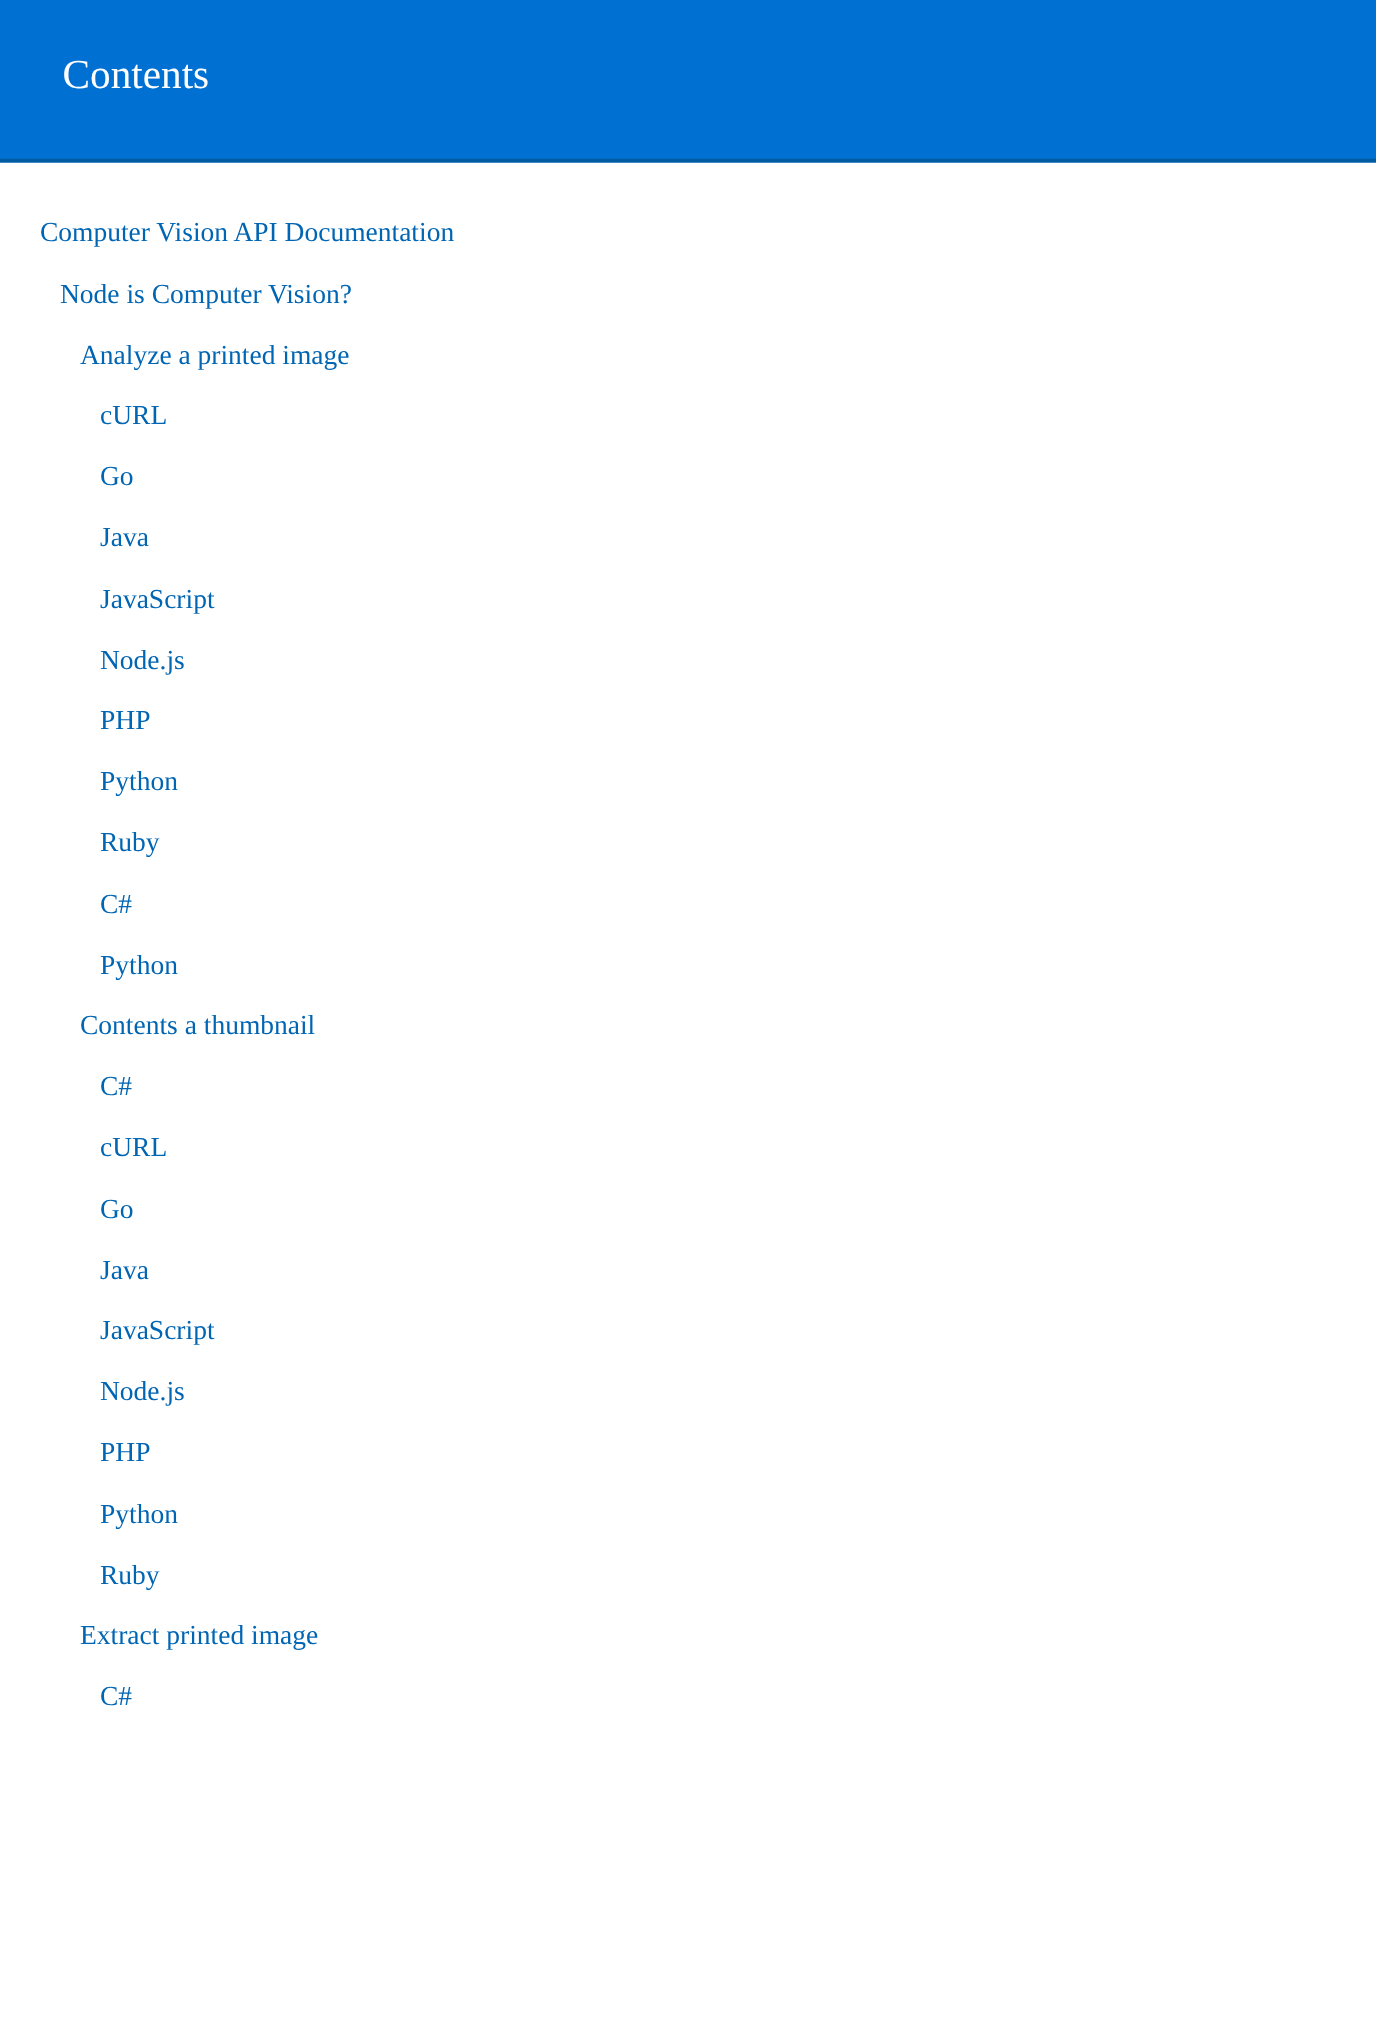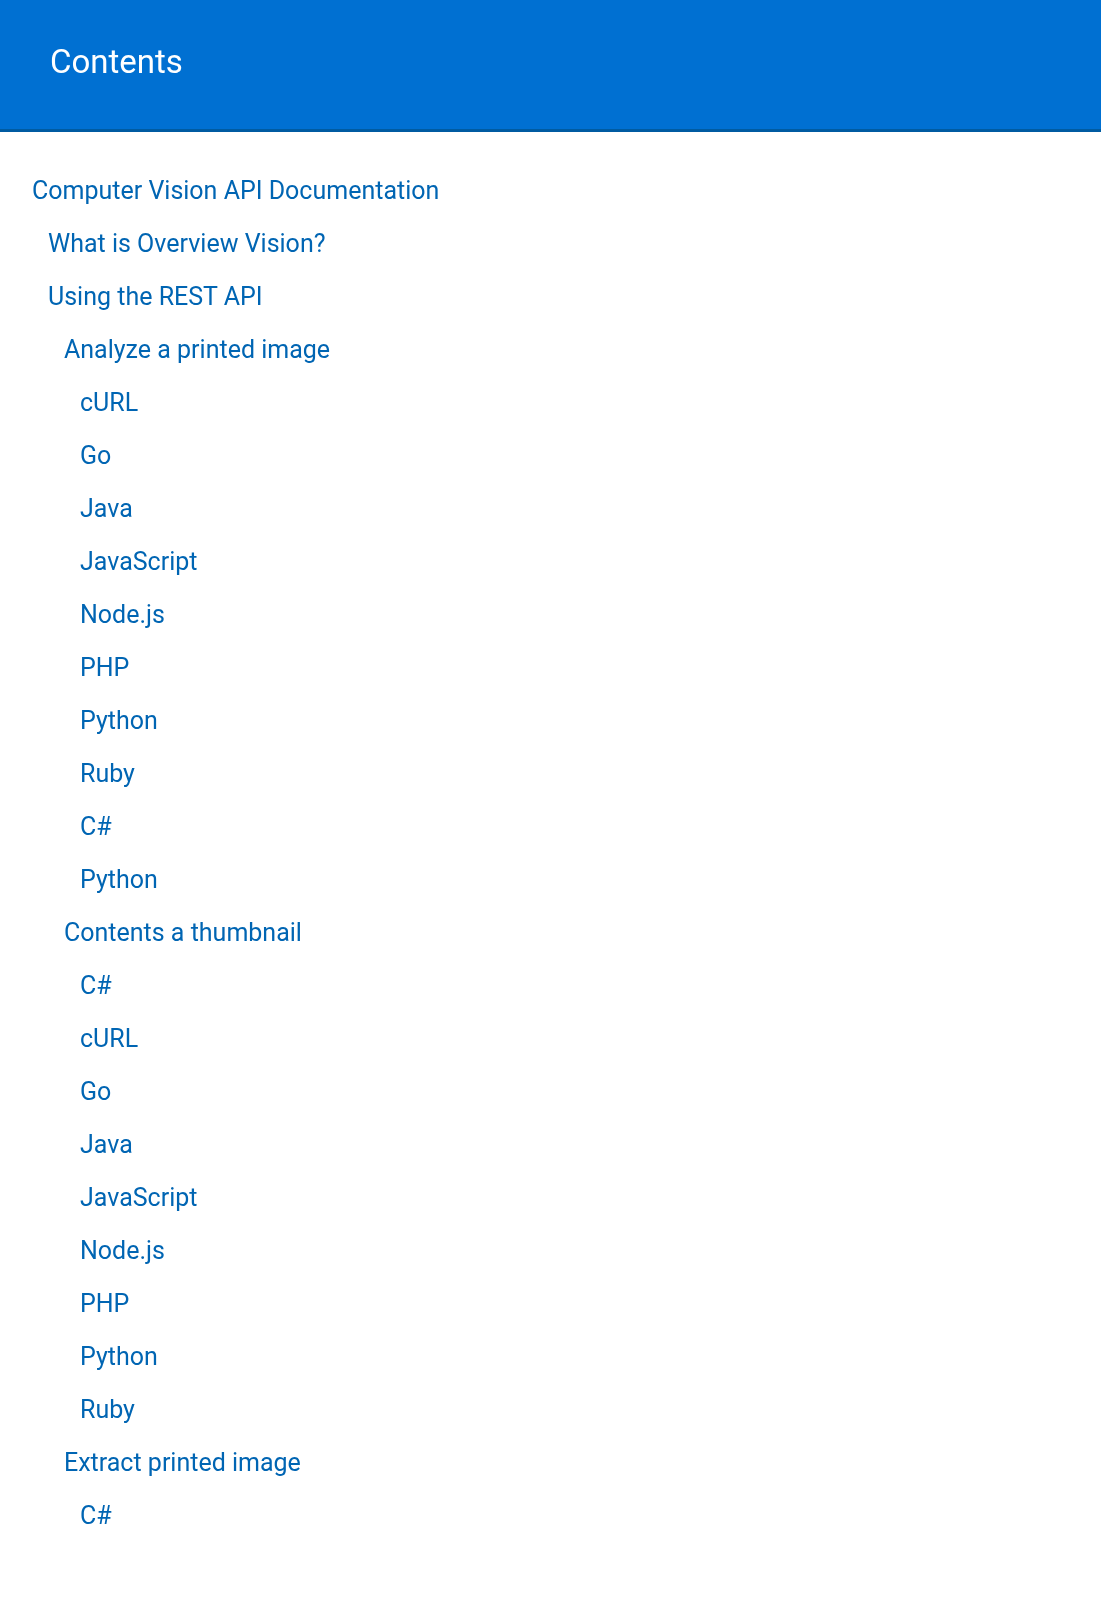--- a/index.html
+++ b/index.html
@@ -1,18 +1,19 @@
 <!DOCTYPE html>
 <html><head>
   <meta charset="utf-8">
   <style>
     * {
       margin: 0;
       padding: 0;
       box-sizing: border-box;
+      font-family: Liberation Serif, serif;
     }
     body {
       font-family: "Segoe UI", -apple-system, BlinkMacSystemFont, Roboto, sans-serif;
       background: #ffffff;
       color: #333;
       width: 1101px;
     }
     .header {
       background: #0070d2;
       border-bottom: 3px solid #005ba1;
@@ -21,42 +22,41 @@
     .header-title {
       color: #ffffff;
       font-size: 33px;
       font-weight: 400;
     }
     .content {
       padding: 32px 32px 20px 32px;
     }
     .toc-item {
       color: #0065b3;
-      font-size: 25px;
+      font-size: 22px;
       line-height: 1.4;
       padding: 9px 0;
       cursor: pointer;
       display: block;
     }
     .level-0 { padding-left: 0px; }
     .level-1 { padding-left: 16px; }
     .level-2 { padding-left: 32px; }
     .level-3 { padding-left: 48px; }
   </style>
 </head>
 <body>
 
 <div class="header">
   <h1 class="header-title">Contents</h1>
 </div>
 
 <nav class="content">
   <a class="toc-item level-0">Computer Vision API Documentation</a>
-  <a class="toc-item level-1">What is Overview Vision?</a>
-  <a class="toc-item level-1">Using the REST API</a>
+  <a class="toc-item level-1">Node is Computer Vision?</a>
   <a class="toc-item level-2">Analyze a printed image</a>
   <a class="toc-item level-3">cURL</a>
   <a class="toc-item level-3">Go</a>
   <a class="toc-item level-3">Java</a>
   <a class="toc-item level-3">JavaScript</a>
   <a class="toc-item level-3">Node.js</a>
   <a class="toc-item level-3">PHP</a>
   <a class="toc-item level-3">Python</a>
   <a class="toc-item level-3">Ruby</a>
   <a class="toc-item level-3">C#</a>

